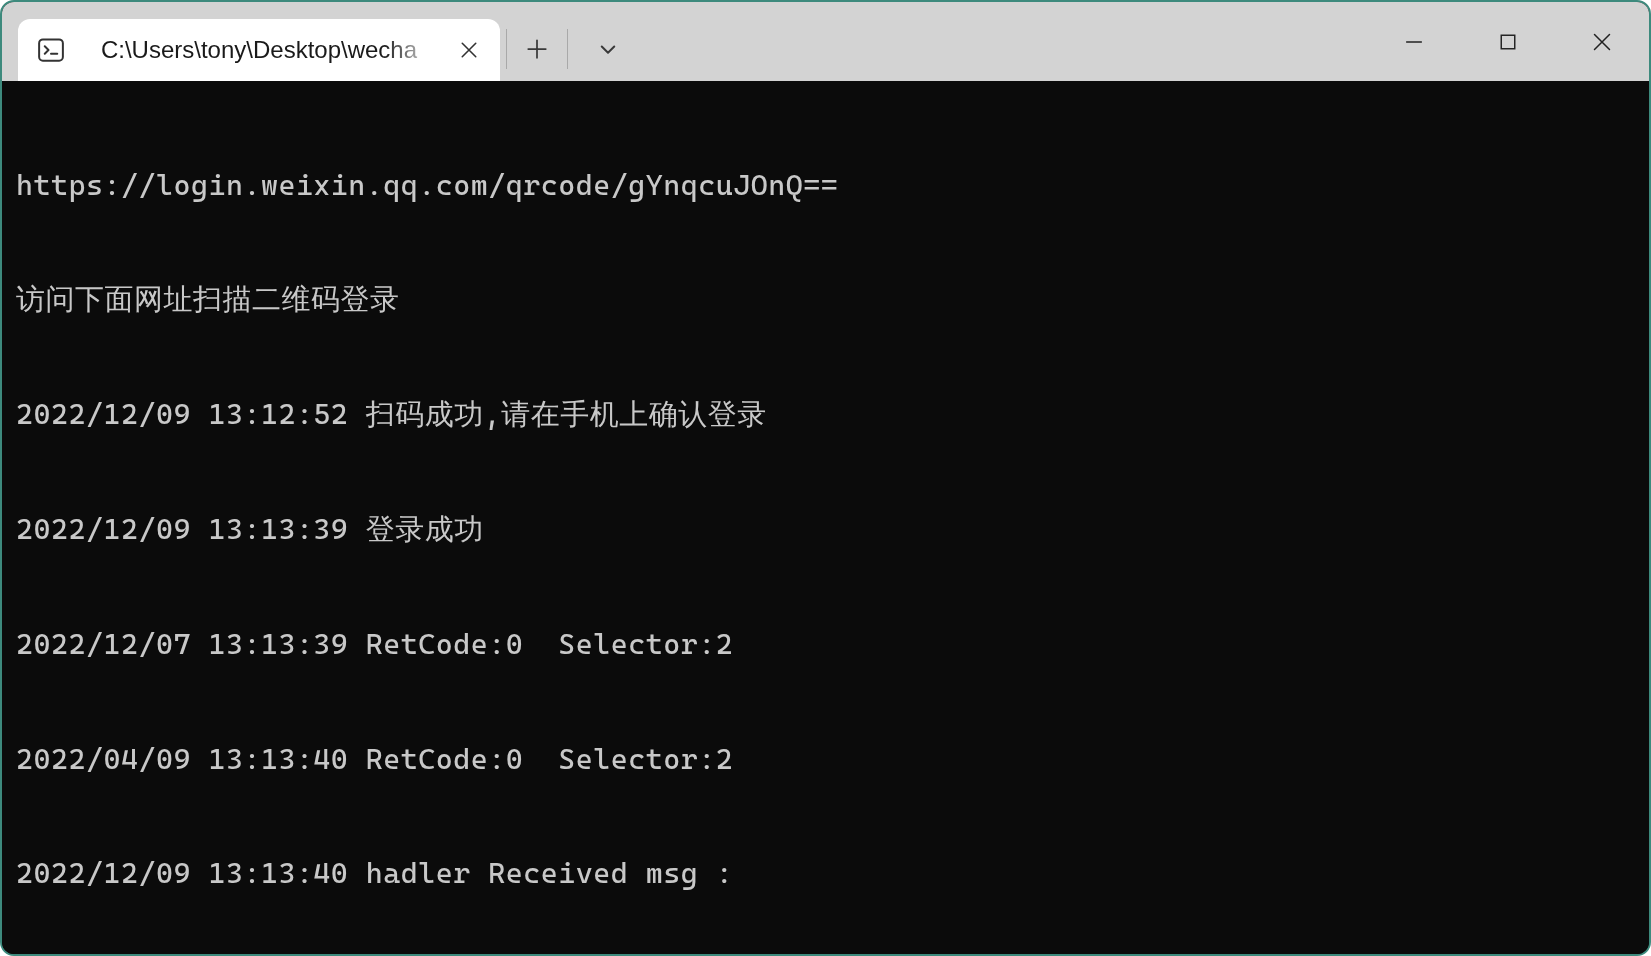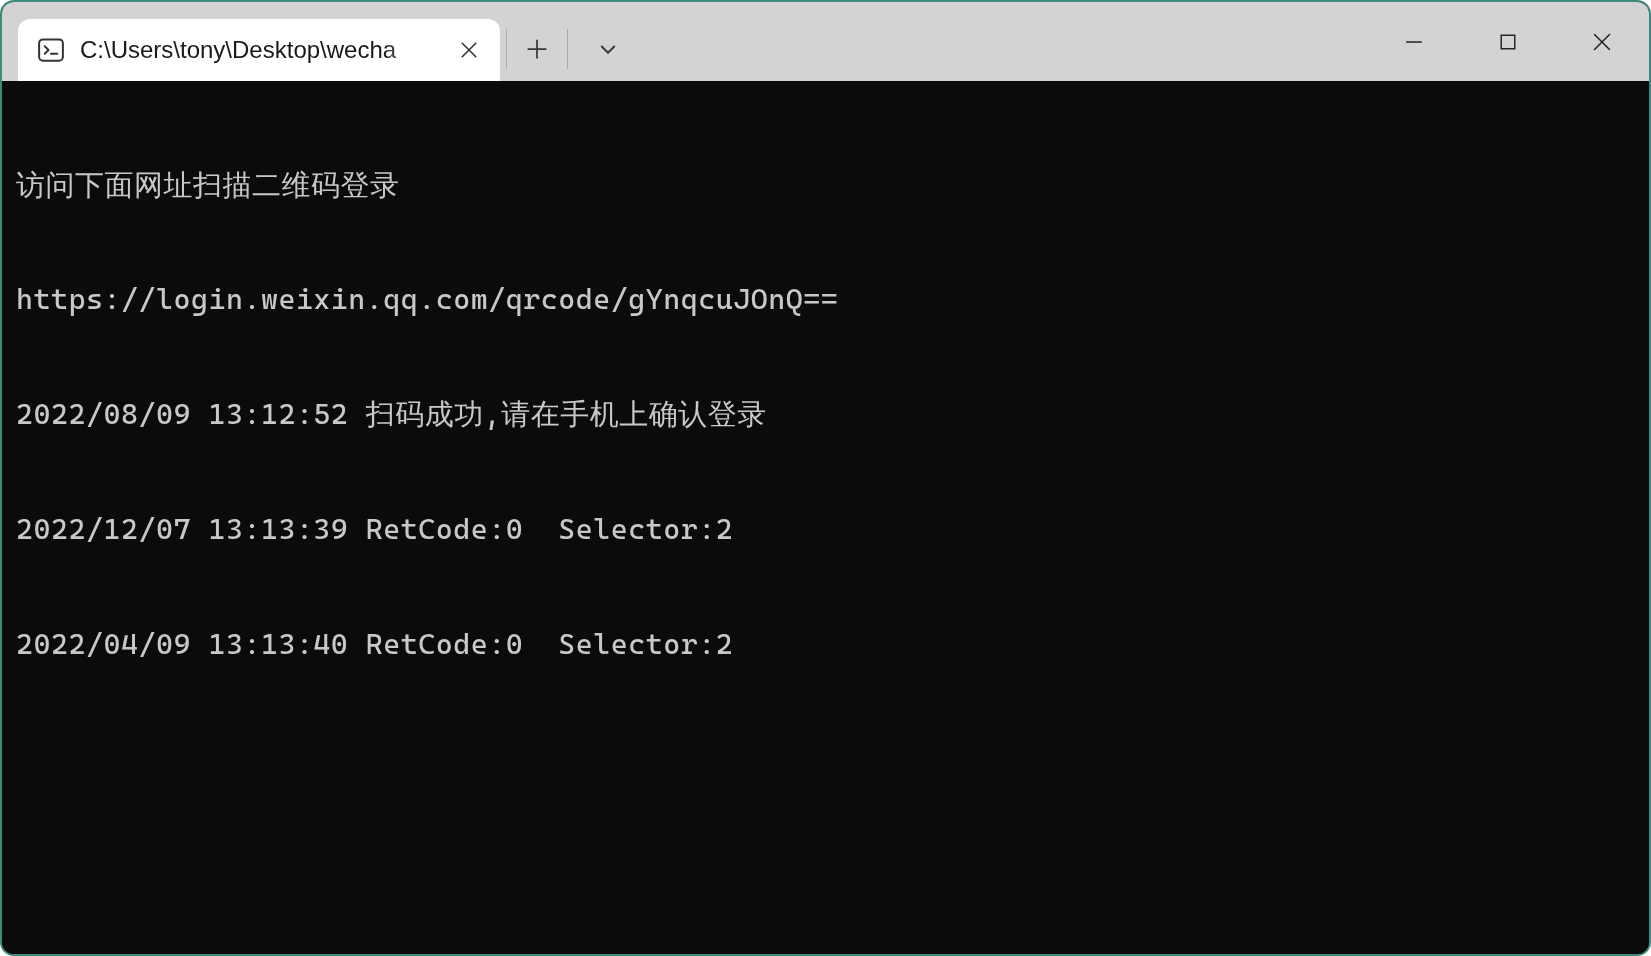--- a/index.html
+++ b/index.html
@@ -8,26 +8,27 @@
     .window {
       width: 100%; height: 100%;
       background: #0b0b0b;
       border: 2px solid #3d8a7d;
       border-radius: 14px;
       overflow: hidden;
       display: flex; flex-direction: column;
     }
 
     .titlebar {
-      height: 79px;
+      height: 101px;
       background: #d3d3d3;
       display: flex;
       align-items: flex-end;
       position: relative;
       user-select: none;
+      text-align: center;
     }
 
     .tabs-area {
       display: flex;
       align-items: flex-end;
       padding-left: 16px;
       height: 100%;
       flex: 1;
     }
 
@@ -168,23 +169,25 @@
       </div>
       <div class="win-btn close">
         <svg viewBox="0 0 16 16" stroke="#222" stroke-width="1.2" stroke-linecap="round">
           <path d="M2 2 L14 14 M14 2 L2 14"></path>
         </svg>
       </div>
     </div>
   </div>
 
   <div class="terminal">
+    <span class="line">https://login.weixin.qq.com/qrcode/gYnqcuJOnQ==</span>
     <span class="line">访问下面网址扫描二维码登录</span>
-    <span class="line">https://login.weixin.qq.com/qrcode/gYnqcuJOnQ==</span>
-    <span class="line">2022/08/09 13:12:52 扫码成功,请在手机上确认登录</span>
+    <span class="line">2022/12/09 13:12:52 扫码成功,请在手机上确认登录</span>
+    <span class="line">2022/12/09 13:13:39 登录成功</span>
     <span class="line">2022/12/07 13:13:39 RetCode:0  Selector:2</span>
     <span class="line">2022/04/09 13:13:40 RetCode:0  Selector:2</span>
+    <span class="line">2022/12/09 13:13:40 hadler Received msg :</span>
     
     
     
   </div>
 
 </div>
 
 </body></html>

